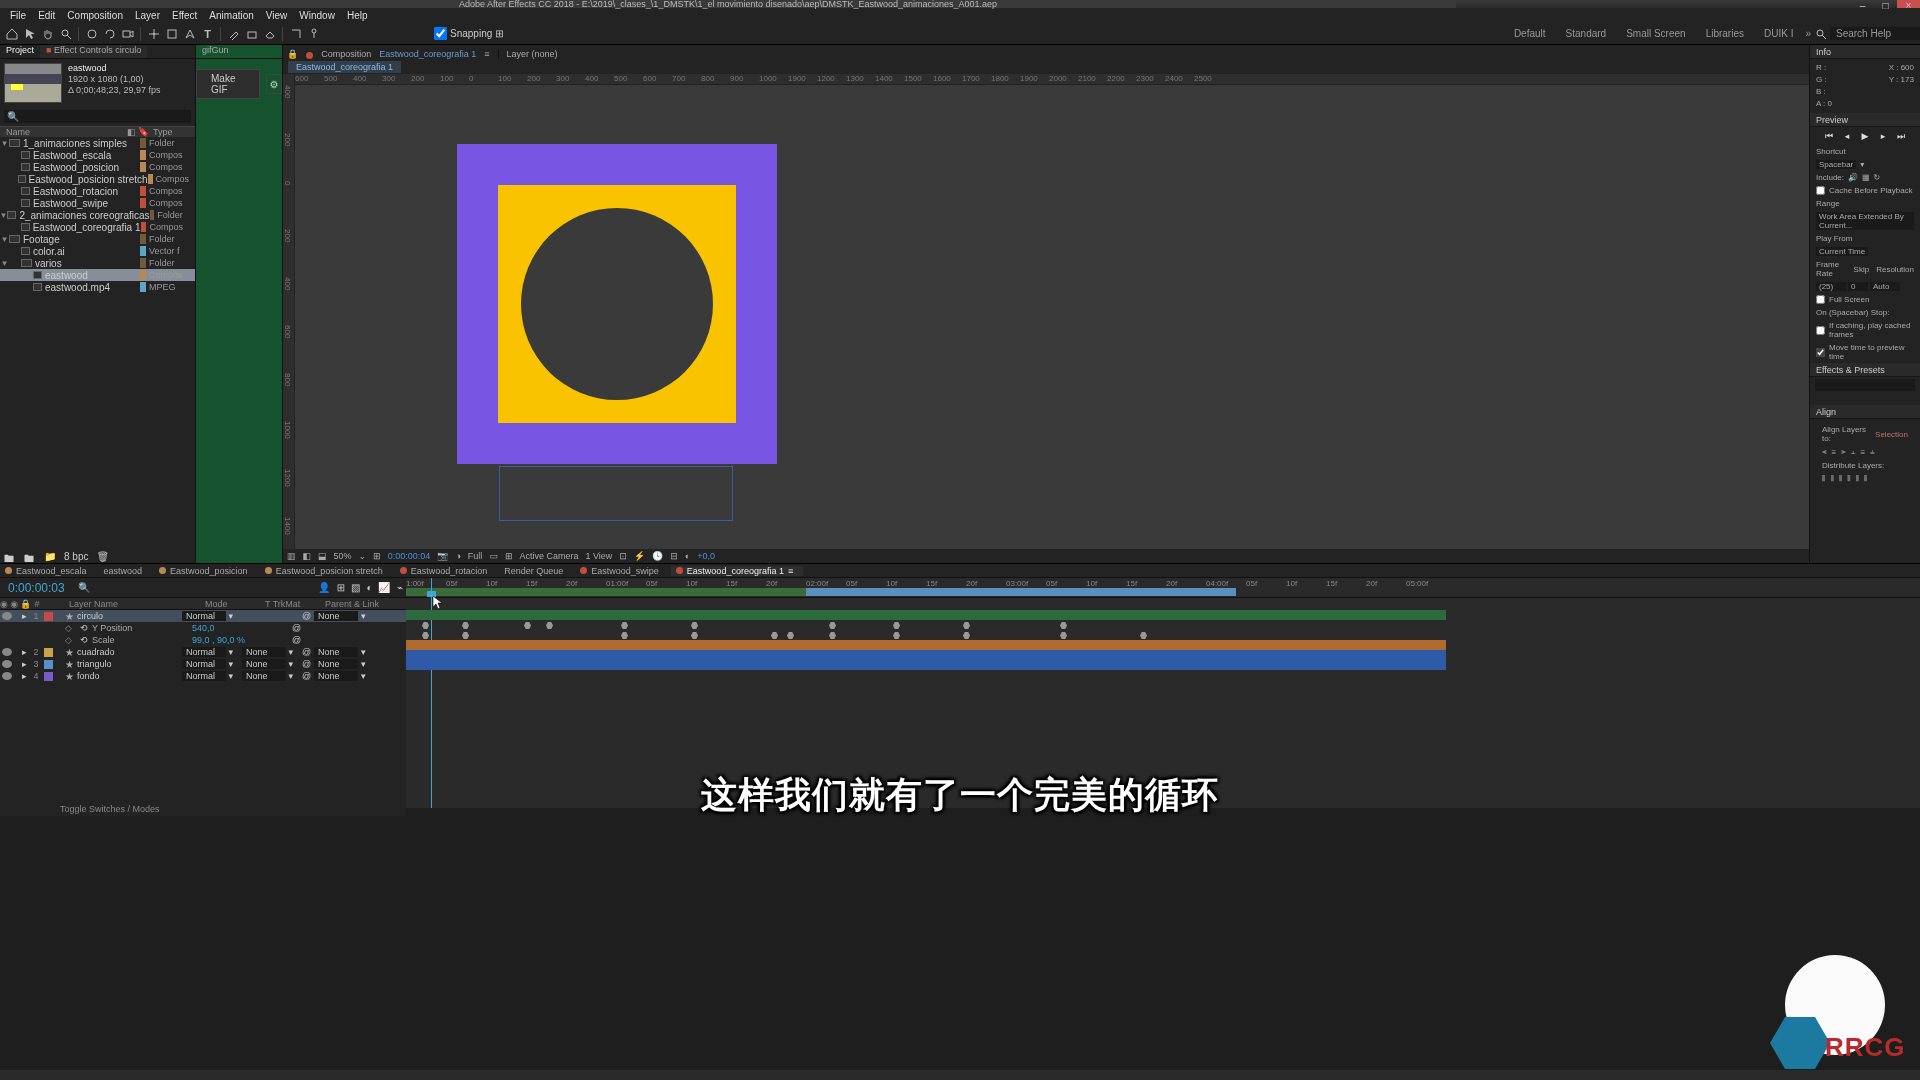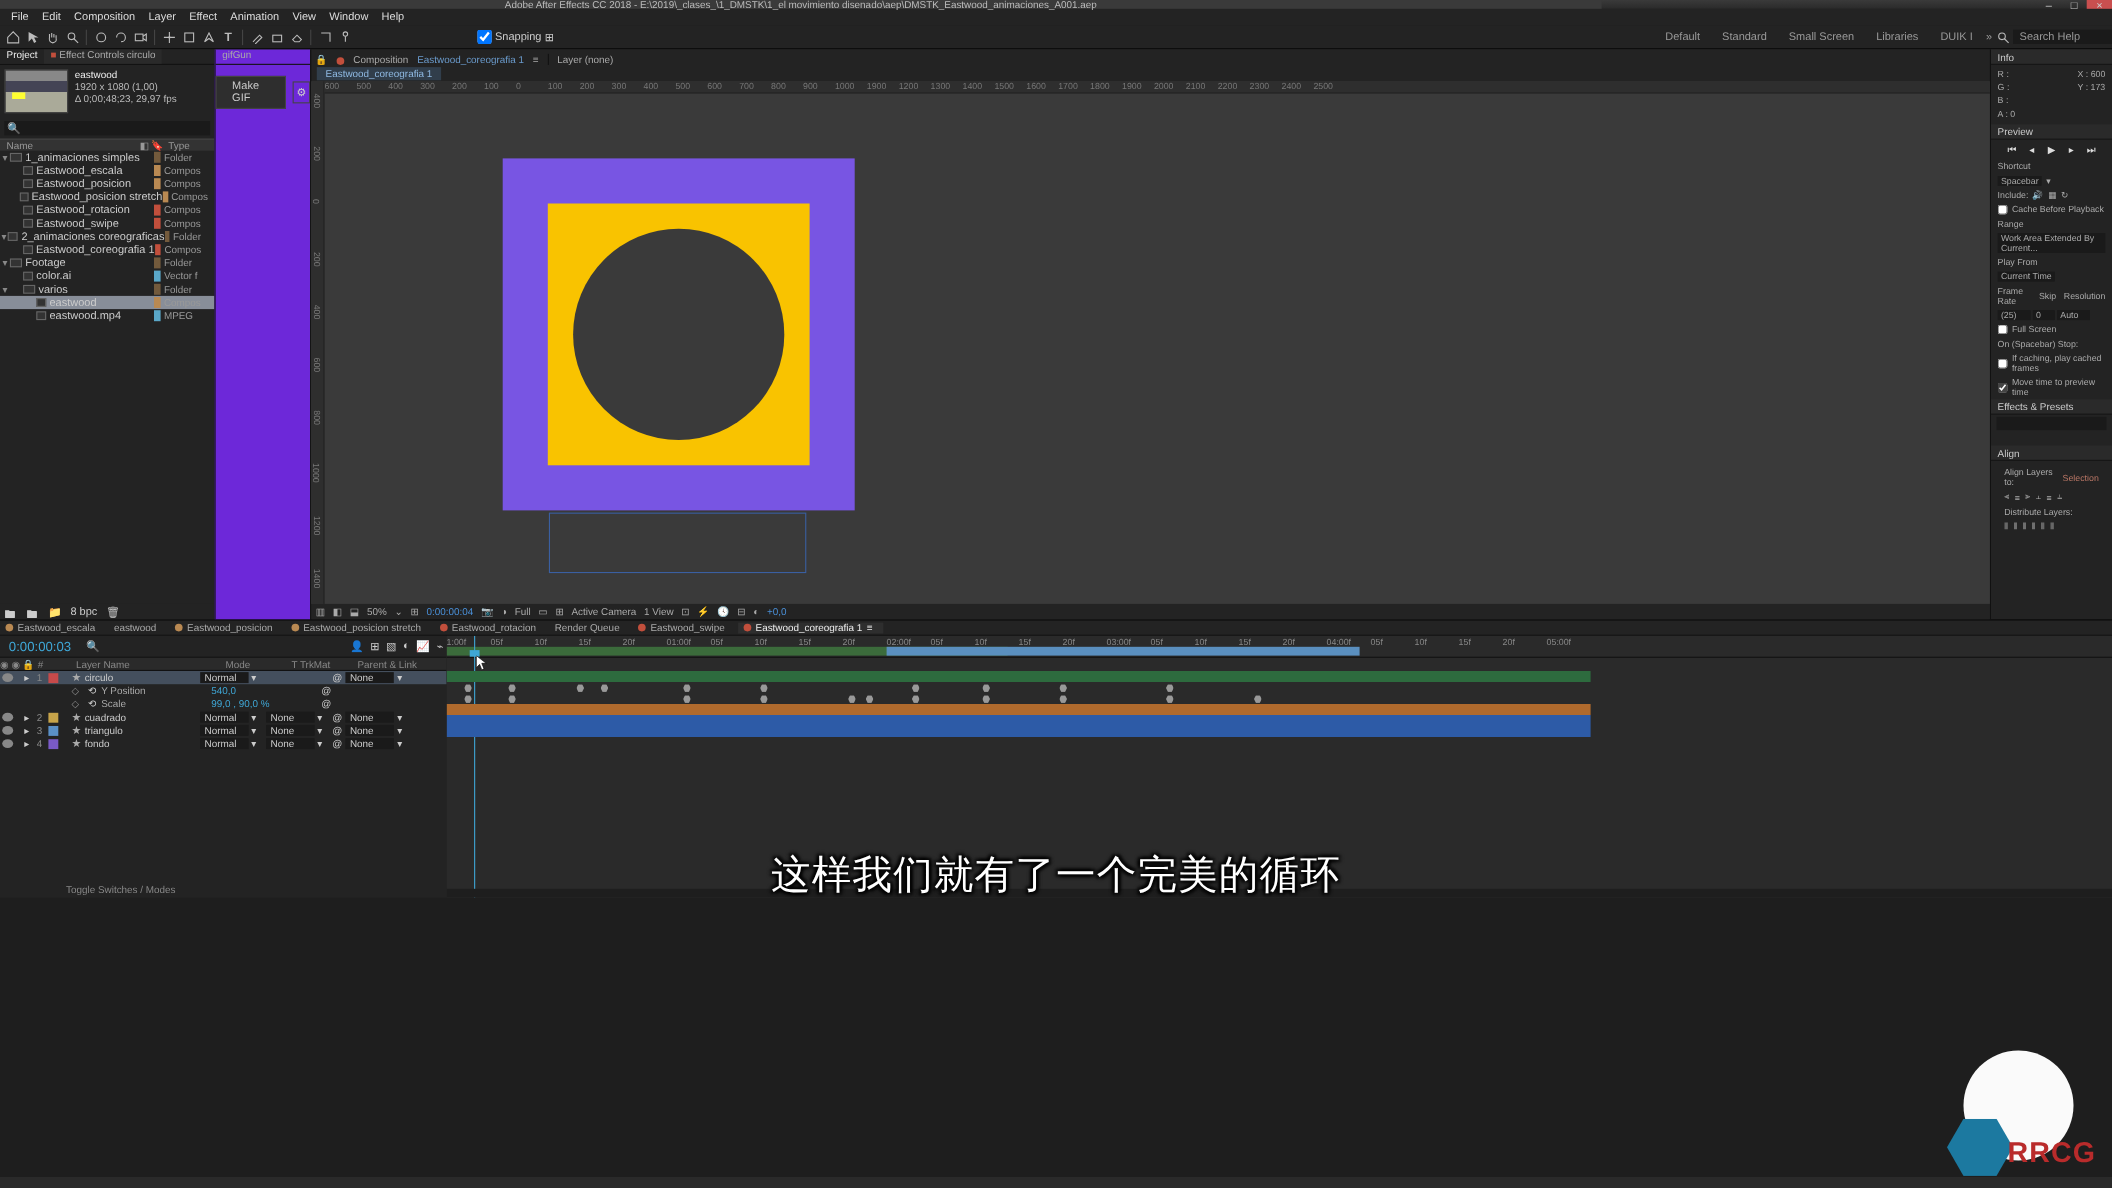--- a/index.html
+++ b/index.html
@@ -47,21 +47,21 @@
 .tree-ico { width:10px; height:10px; display:inline-block; margin-right:3px;}
 .ico-folder { background:#333; width:11px; height:8px; border:1px solid #666;}
 .ico-comp { background:#333; width:9px; height:8px; border:1px solid #666;}
 .tree-label { flex:1; color:#ccc; white-space:nowrap; }
 .tree-color { width:6px; height:10px; margin-right:3px; }
 .tree-type { width:42px; color:#999; font-size:9px; }
 .proj-foot { margin-top:auto; height:14px; background:#232323; display:flex; align-items:center; gap:8px; padding-left:4px; }
 .proj-foot .ico { width:12px; height:10px; }
 
 
-.gifgun { width:87px; background:#6d28d9; border-left:1px solid #111; }
+.gifgun { width:87px; background:#14532d; border-left:1px solid #111; }
 .gifgun-tab { height:14px; font-size:9px; padding-left:6px; color:#aaa; border-bottom:1px solid #111; }
 .gifgun-body { display:flex; align-items:center; justify-content:center; gap:6px; margin-top:10px; }
 .gifgun-btn { background:#2e2e2e; border:1px solid #444; padding:3px 14px; font-size:10px;}
 .gifgun-setbtn { width:20px; height:20px; border:1px solid #444; display:flex; align-items:center; justify-content:center;}
 
 
 .comp-col { flex:1; background:#232323; display:flex; flex-direction:column; border-left:1px solid #111; border-right:1px solid #111;}
 .comp-tabs { height:14px; display:flex; font-size:9px; align-items:flex-end; }
 .ct-dot { width:7px;height:7px;border-radius:50%;margin:0 4px; }
 .ct-label { padding:0 4px; color:#aaa; }
@@ -141,21 +141,21 @@
 .bar { position:absolute; height:10px; }
 .bar.grn { background: #2d6b3e; }
 .bar.org { background: #b06a2d; }
 .bar.blu { background: #2d5ba7; }
 .kf { position:absolute; width:6px; height:6px; background:#aaa; transform:rotate(45deg); top:2px;}
 .kf.hr { width:7px; height:7px; background:#999; clip-path:polygon(25% 0,75% 0,100% 50%,75% 100%,25% 100%,0 50%); transform:none; }
 .tl-scrollbar { position:absolute; bottom:0; left:0; right:0; height:8px; background:#1e1e1e; }
 
 
 .subtitle { position:absolute; left:0; right:0; bottom:260px; text-align:center; pointer-events:none; }
-.subtitle .zh { font-size:36px; font-weight:normal; color:#fff; text-shadow:2px 2px 3px #000,-2px -2px 3px #000,2px -2px 3px #000,-2px 2px 3px #000; letter-spacing:1px;}
+.subtitle .zh { font-size:36px; font-weight:bold; color:#fff; text-shadow:2px 2px 3px #000,-2px -2px 3px #000,2px -2px 3px #000,-2px 2px 3px #000; letter-spacing:1px;}
 .subtitle .en { font-size:32px; font-weight:bold; color:#fff; text-shadow:2px 2px 3px #000,-2px -2px 3px #000,2px -2px 3px #000,-2px 2px 3px #000; }
 
 
 .wm-logo { position:absolute; right:20px; bottom:-5px; width:130px; height:130px; }
 .wm-logo .circ{ width:100px;height:100px;border-radius:50%;background:#fafafa; position:absolute; top:0; left:15px;}
 .wm-logo .hex{ position:absolute; bottom:16px; left:0; width:60px; height:52px; background:#1c79a0; clip-path:polygon(25% 0,75% 0,100% 50%,75% 100%,25% 100%,0 50%);}
 .wm-logo .txt{ position:absolute; bottom:22px; left:55px; font-size:26px; font-weight:bold; color:#b92b2b; letter-spacing:1px;}
 
 
 .statusbar { position:absolute; bottom:0; left:0; right:0; height:10px; background:#2a2a2a;}

